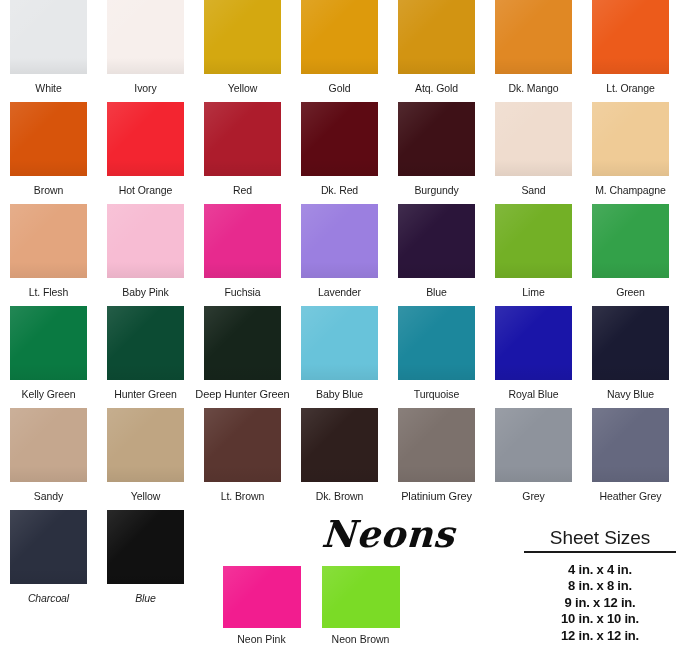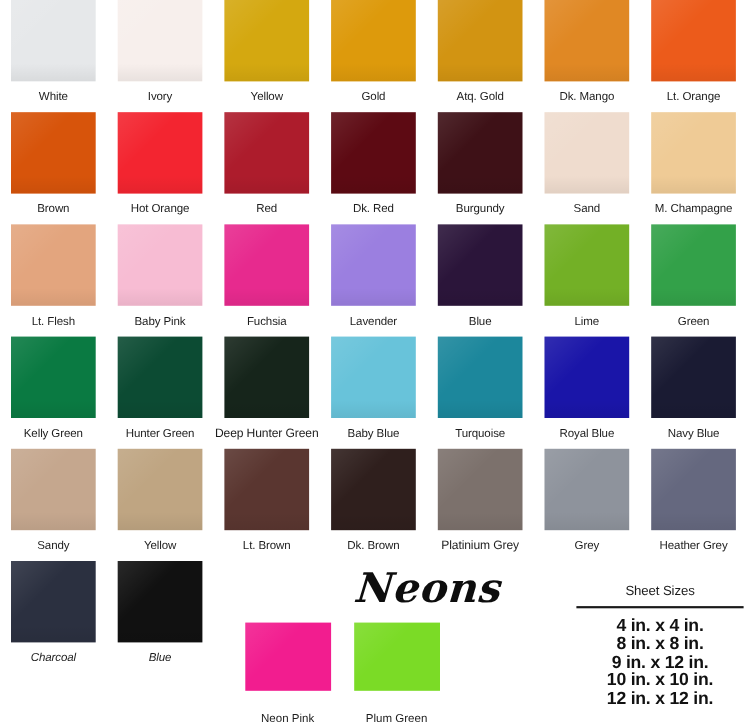--- a/index.html
+++ b/index.html
@@ -126,49 +126,49 @@
   }
   .neon-chip::after {
     content: "";
     position: absolute;
     inset: 0;
     background: linear-gradient(135deg, rgba(255,255,255,0.10) 0%, rgba(255,255,255,0) 40%);
   }
   .neon-label {
     font-size: 10.5px;
     line-height: 11px;
-    margin-top: 20px;
+    margin-top: 6px;
     text-align: center;
     white-space: nowrap;
     color: #1d1d1d;
   }
 
   
   .sheet-sizes {
     position: absolute;
     left: 524px;
     top: 530px;
     width: 152px;
     text-align: center;
   }
   .sheet-sizes-title {
-    font-size: 12px;
+    font-size: 19px;
     line-height: 15px;
     color: #1a1a1a;
     margin-bottom: 6px;
     letter-spacing: -0.1px;
   }
   .sheet-rule {
     width: 100%;
     height: 1.5px;
     background: #1a1a1a;
     margin: 0 0 9px 0;
   }
   .sheet-size-item {
-    font-size: 16px;
+    font-size: 13px;
     line-height: 16.5px;
     font-weight: bold;
     color: #111111;
     white-space: nowrap;
     letter-spacing: -0.2px;
   }
 </style>
 </head>
 <body>
 
@@ -332,21 +332,21 @@
 
   <div class="neons-title">Neons</div>
 
   <div class="neon-row">
       <div class="neon-cell">
         <div class="neon-chip" style="background-color: rgb(242, 29, 143);"></div>
         <div class="neon-label">Neon Pink</div>
       </div>
       <div class="neon-cell">
         <div class="neon-chip" style="background-color: rgb(123, 219, 38);"></div>
-        <div class="neon-label">Plum Green</div>
+        <div class="neon-label">Neon Brown</div>
       </div>
     </div>
 
   <div class="sheet-sizes">
     <div class="sheet-sizes-title">Sheet Sizes</div>
     <div class="sheet-rule"></div>
     <div id="sheet-sizes-list">
         <div class="sheet-size-item">4 in. x 4 in.</div>
         <div class="sheet-size-item">8  in. x  8 in.</div>
         <div class="sheet-size-item">9 in. x 12 in.</div>

